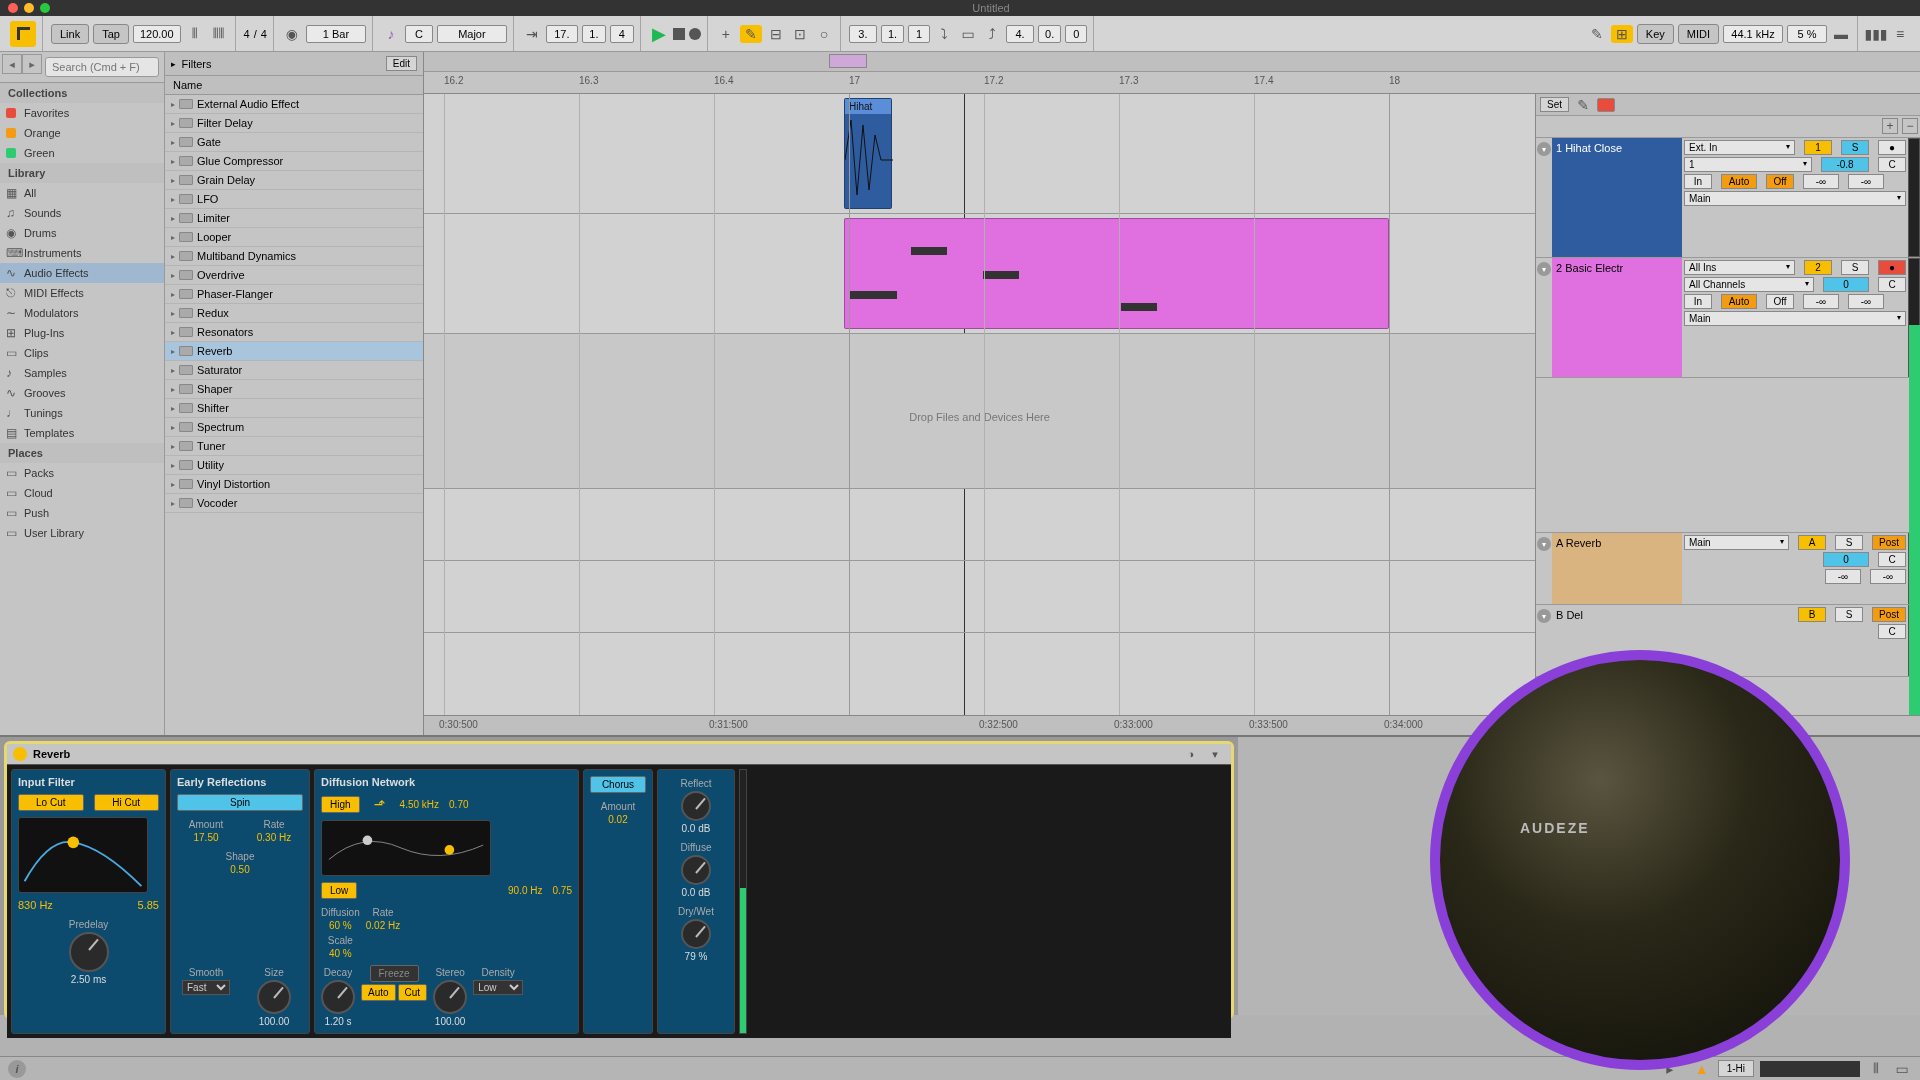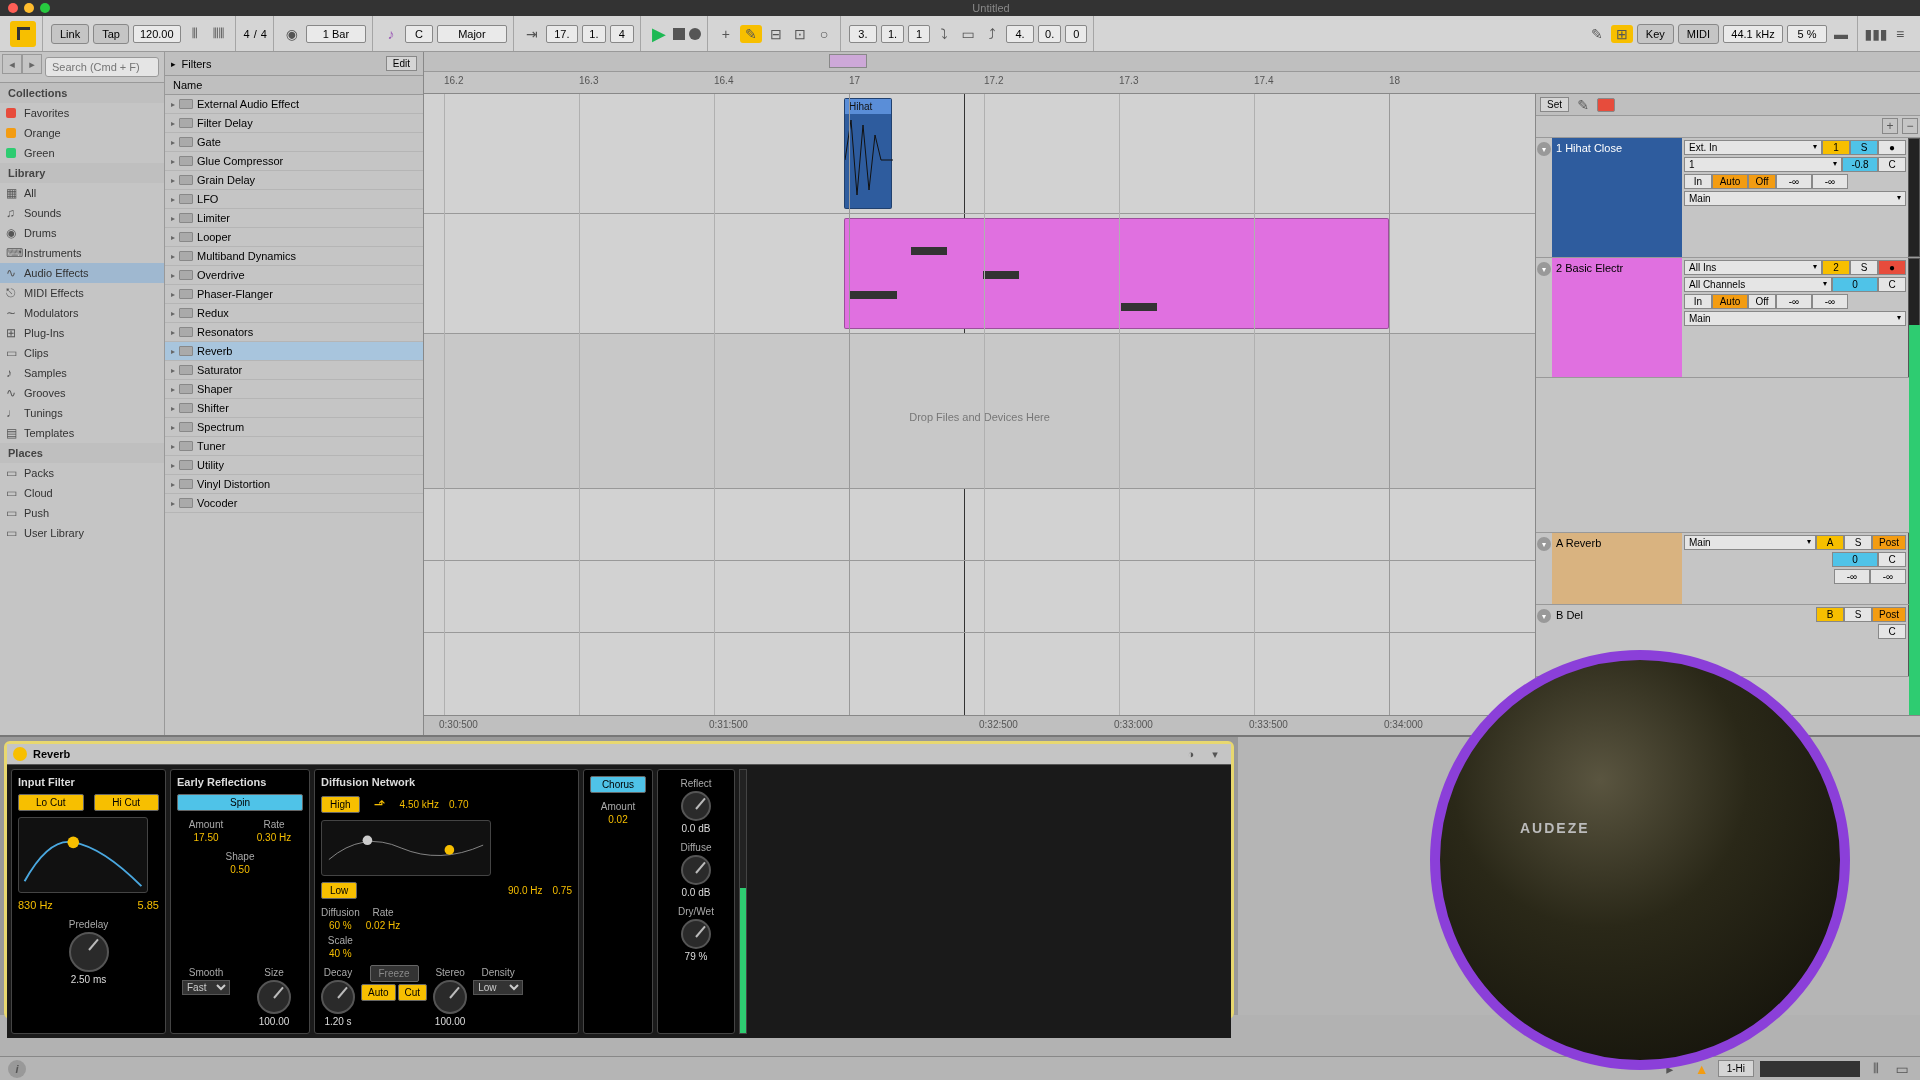--- a/index.html
+++ b/index.html
@@ -84,21 +84,21 @@
 
 
 .track-headers{width:385px;background:#c5c5c5;border-left:1px solid #888}
 .track-header-top{height:22px;display:flex;align-items:center;gap:4px;padding:0 4px;border-bottom:1px solid #999;background:#bfbfbf}
 .set-btn{padding:1px 6px;background:#d5d5d5;border:1px solid #888;font-size:10px}
 .rec-btn{width:18px;height:14px;background:#e74c3c;border:1px solid #888;border-radius:2px}
 .th-row{display:flex;border-bottom:1px solid #999}
 .th-title-col{width:130px;padding:4px;display:flex;flex-direction:column;gap:2px}
 .th-title{display:flex;align-items:center;gap:4px;font-size:11px}
 .th-controls{flex:1;display:flex;flex-direction:column;gap:2px;padding:2px}
-.th-ctrl-row{display:flex;gap:0}
+.th-ctrl-row{display:flex;gap:9px}
 .th-sel{flex:1;padding:1px 4px;background:#e5e5e5;border:1px solid #888;font-size:10px;display:flex;justify-content:space-between}
 .th-sel::after{content:"▾";font-size:8px}
 .th-mini{width:28px;padding:1px;background:#e5e5e5;border:1px solid #888;font-size:10px;text-align:center}
 .th-mini.yellow{background:#f7bf00}
 .th-mini.blue{background:#4fc3e8}
 .th-mini.orange{background:#f39c12}
 .th-mini.red{background:#e74c3c}
 .th-meter{width:12px;background:#222;border:1px solid #555}
 .th-row.blue .th-title-col{background:#2e5c9e;color:#fff}
 .th-row.purple .th-title-col{background:#e070e0}
@@ -107,21 +107,21 @@
 .fold-btn{width:14px;height:14px;border-radius:50%;background:#999;display:flex;align-items:center;justify-content:center;font-size:8px;color:#fff}
 
 
 .device-view{height:280px;background:#999;display:flex;border-top:2px solid #777;position:relative}
 .reverb-device{width:1230px;height:100%;background:#1a1a1a;border:3px solid #e8d870;border-radius:6px;margin:4px;display:flex;flex-direction:column}
 .device-title-bar{height:22px;background:#c5c5c5;display:flex;align-items:center;padding:0 6px;gap:6px;border-bottom:1px solid #555}
 .device-on{width:14px;height:14px;border-radius:50%;background:#f7bf00}
 .device-name{font-size:11px;font-weight:bold}
 .device-title-icons{margin-left:auto;display:flex;gap:4px}
 .device-body{flex:1;display:flex;padding:4px;gap:4px;background:#1a1a1a}
-.dev-section{background:#000000;border:1px solid #444;border-radius:3px;padding:6px;display:flex;flex-direction:column;gap:6px}
+.dev-section{background:#0c4a6e;border:1px solid #444;border-radius:3px;padding:6px;display:flex;flex-direction:column;gap:6px}
 .dev-sec-title{color:#ddd;font-size:11px;font-weight:bold}
 .dev-toggle{padding:2px 8px;border:1px solid #666;font-size:10px;border-radius:2px;text-align:center;cursor:pointer}
 .dev-toggle.on-yellow{background:#f7bf00;color:#000}
 .dev-toggle.on-blue{background:#4fc3e8;color:#000}
 .dev-toggle.off{background:#333;color:#888}
 .dev-filter-graph{width:130px;height:76px;background:#111;border:1px solid #444;border-radius:3px;position:relative}
 .filter-curve{position:absolute;width:100%;height:100%}
 .dev-readout{color:#ccc;font-size:10px;display:flex;justify-content:space-between}
 .dev-readout span{color:#f7bf00}
 .knob{width:40px;height:40px;border-radius:50%;background:#2a2a2a;border:2px solid #555;position:relative;margin:0 auto}
@@ -458,21 +458,21 @@
             </div>
           <div class="th-controls">
             <div class="th-ctrl-row">
                 <div class="th-sel">Ext. In</div>
                 <div class="th-mini yellow">1</div>
                 <div class="th-mini blue">S</div>
                 <div class="th-mini">●</div>
               </div>
             <div class="th-ctrl-row">
                 <div class="th-sel">1</div>
-                <div class="th-mini blue" style="width:36px">-0.8</div>
+                <div class="th-mini blue" style="width:48px">-0.8</div>
                 <div class="th-mini">C</div>
               </div>
             <div class="th-ctrl-row">
                 <div class="th-mini">In</div>
                 <div class="th-mini orange" style="width:36px">Auto</div>
                 <div class="th-mini orange">Off</div>
                 <div class="th-mini" style="width:36px">-∞</div>
                 <div class="th-mini" style="width:36px">-∞</div>
               </div>
             <div class="th-ctrl-row">

